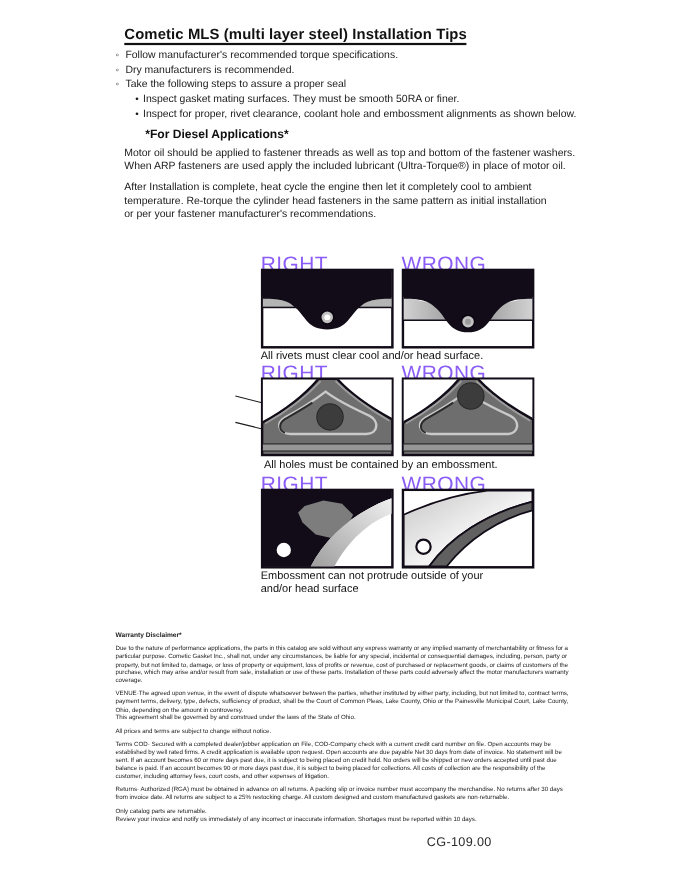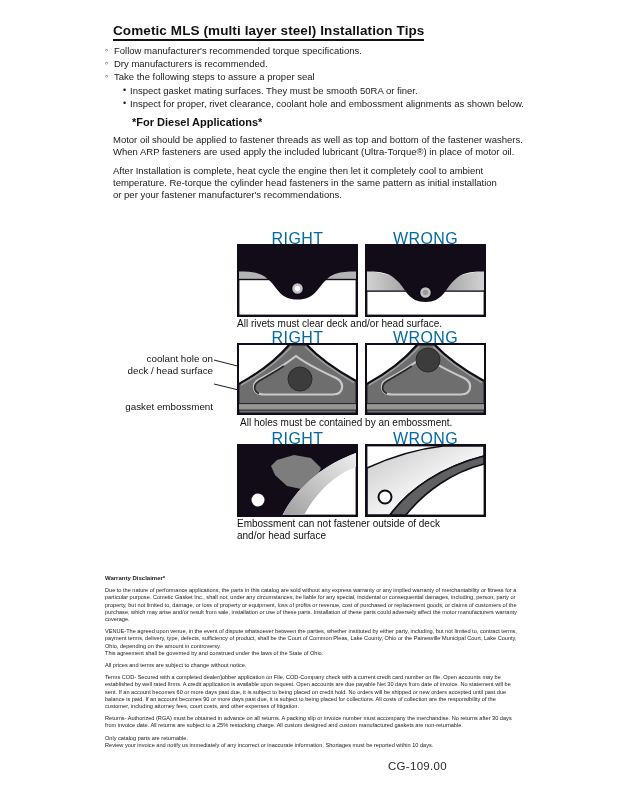--- a/index.html
+++ b/index.html
@@ -11,21 +11,21 @@
   .tips{left:105px;top:44px;font-size:9.5px;line-height:13.2px;width:440px;}
   .tip-row{display:flex;}
   .tip-row .mk{width:9px;flex:0 0 9px;font-size:9px;}
   .tip-sub{padding-left:18px;}
   .tip-sub .mk{width:7px;flex:0 0 7px;}
   .diesel-h{left:113px;top:116px;font-size:11px;font-weight:bold;color:#111;margin-left:19px;}
   .para{left:113px;width:432px;font-size:9.5px;line-height:12px;white-space:pre-line;}
   .p1{top:134px;}
   .p2{top:165px;}
   .pnote{top:205px;}
-  .dlabel{width:121px;text-align:center;font-size:16px;letter-spacing:.4px;color:#0369a1;}
+  .dlabel{width:121px;font-size:19px;letter-spacing:.4px;color:#8b5cf6;}
   .caption{font-size:10px;line-height:12px;white-space:pre-line;color:#111;}
   .panel{display:block;}
   .ann-labels{left:100px;top:341px;width:113px;text-align:right;font-size:9.8px;
               line-height:12px;white-space:pre-line;color:#111;}
   .ann-2{margin-top:12px;}
   .legal{left:105px;top:575px;width:412px;font-size:5.6px;line-height:7.2px;color:#222;}
   .legal h4{font-size:6px;margin:0 0 5px 0;}
   .legal p{margin:0 0 5px 0;white-space:pre-line;}
   .code{left:388px;top:760px;font-size:11.5px;letter-spacing:.3px;color:#2b2b2b;}
 </style>
@@ -92,30 +92,25 @@
     </defs>
     <rect x="1.2" y="1.2" width="118.6" height="70.6" fill="#fff" stroke="#120c18" stroke-width="2.4"></rect>
     <polygon points="2,26 56,38 60,46.6 2,46.6" fill="url(#w1L)"></polygon>
     <polygon points="119,26 65,38 61,46.6 119,46.6" fill="url(#w1R)"></polygon>
     <rect x="2" y="46.4" width="117" height="1.4" fill="#120c18"></rect>
     <path d="M2,2 H119 V27.5 C101,27.5 95.5,30 88,37.5 C80,45.5 77.5,58 60.5,58 C43.5,58 41,45.5 33,37.5 C25.5,30 20,27.5 2,27.5 Z" fill="#120c18"></path>
     <circle cx="60.5" cy="48.5" r="6" fill="#c2c2c2" stroke="#0b0610" stroke-width="1.5"></circle>
     <circle cx="60.5" cy="48.5" r="2.7" fill="#9a9a9a"></circle>
   </svg>
 
-  <div class="abs caption" style="left:237px;top:318px">All rivets must clear deck and/or head surface.</div>
+  <div class="abs caption" style="left:237px;top:318px">All rivets must clear cool and/or head surface.</div>
 
   <div class="abs dlabel" style="left:237px;top:329px">RIGHT</div>
   <div class="abs dlabel" style="left:365px;top:329px">WRONG</div>
 
-  <div class="abs ann-labels">
-    <div>coolant hole on
-deck / head surface</div>
-    <div class="ann-2">gasket embossment</div>
-  </div>
   <svg class="abs" style="left:100px;top:338px;pointer-events:none" width="210" height="75" viewBox="0 0 210 75">
     <line x1="114" y1="22" x2="196" y2="43" stroke="#1a1a1a" stroke-width="1"></line>
     <line x1="114" y1="46" x2="159" y2="57" stroke="#1a1a1a" stroke-width="1"></line>
   </svg>
 
   <svg class="abs panel" style="left:237px;top:343px" width="121" height="72" viewBox="0 0 121 72">
     <rect x="1.2" y="1.2" width="118.6" height="69.6" fill="#6e6e6e" stroke="#120c18" stroke-width="2.4"></rect>
     <path d="M2,2 L52,2 C40,16 22,30 2,41 Z" fill="#fff"></path>
     <path d="M70,2 L119,2 L119,38 C99,27 82,15 70,2 Z" fill="#fff"></path>
     <path d="M52,2 C40,16 22,30 2,41" stroke="#120c18" stroke-width="2.2" fill="none"></path>
@@ -172,21 +167,21 @@
           <stop offset="0.55" stop-color="#f4f4f4"></stop>
           <stop offset="1" stop-color="#cfcfcf"></stop>
       </linearGradient>
     </defs>
     <rect x="1.2" y="1.2" width="118.6" height="70.6" fill="#fff" stroke="#120c18" stroke-width="2.4"></rect>
     <path d="M2,24 C28,12 52,5 78,2 L119,2 L119,12 C76,23 44,45 25,71 L2,71 Z" fill="url(#w3g)" stroke="#120c18" stroke-width="1.6"></path>
     <path d="M119,12 C76,23 44,45 25,71 L41,71 C60,47 88,28 119,20 Z" fill="#606060" stroke="#120c18" stroke-width="1.6"></path>
     <circle cx="20" cy="53" r="6.5" fill="#fff" stroke="#120c18" stroke-width="2"></circle>
   </svg>
 
-  <div class="abs caption" style="left:237px;top:518px">Embossment can not fastener outside of deck
+  <div class="abs caption" style="left:237px;top:518px">Embossment can not protrude outside of your
 and/or head surface</div>
 
   <div class="abs legal">
     <h4>Warranty Disclaimer*</h4>
     <p>Due to the nature of performance applications, the parts in this catalog are sold without any express warranty or any implied warranty of merchantability or fitness for a particular purpose.  Cometic Gasket Inc., shall not, under any circumstances, be liable for any special, incidental or consequential damages, including, person, party or property, but not limited to, damage, or loss of property or equipment, loss of profits or revenue, cost of purchased or replacement goods, or claims of customers of the purchase, which may arise and/or result from sale, installation or use of these parts.  Installation of these parts could adversely affect the motor manufacturers warranty coverage.</p>
     <p>VENUE-The agreed upon venue, in the event of dispute whatsoever between the parties, whether instituted by either party, including, but not limited to, contract terms, payment terms, delivery, type, defects, sufficiency of product, shall be the Court of Common Pleas, Lake County, Ohio or the Painesville Municipal Court, Lake County, Ohio, depending on the amount in controversy.
 This agreement shall be governed by and construed under the laws of the State of Ohio.</p>
     <p>All prices and terms are subject to change without notice.</p>
     <p>Terms COD- Secured with a completed dealer/jobber application on File, COD-Company check with a current credit card number on file.  Open accounts may be established by well rated firms.  A credit application is available upon request.  Open accounts are due payable Net 30 days from date of invoice.  No statement will be sent.  If an account becomes 60 or more days past due, it is subject to being placed on credit hold.  No orders will be shipped or new orders accepted until past due balance is paid.  If an account becomes 90 or more days past due, it is subject to being placed for collections.  All costs of collection are the responsibility of the customer, including attorney fees, court costs, and other expenses of litigation.</p>
     <p>Returns- Authorized (RGA) must be obtained in advance on all returns.  A packing slip or invoice number must accompany the merchandise.  No returns after 30 days from invoice date.  All returns are subject to a 25% restocking charge.  All custom designed and custom manufactured gaskets are non-returnable.</p>

